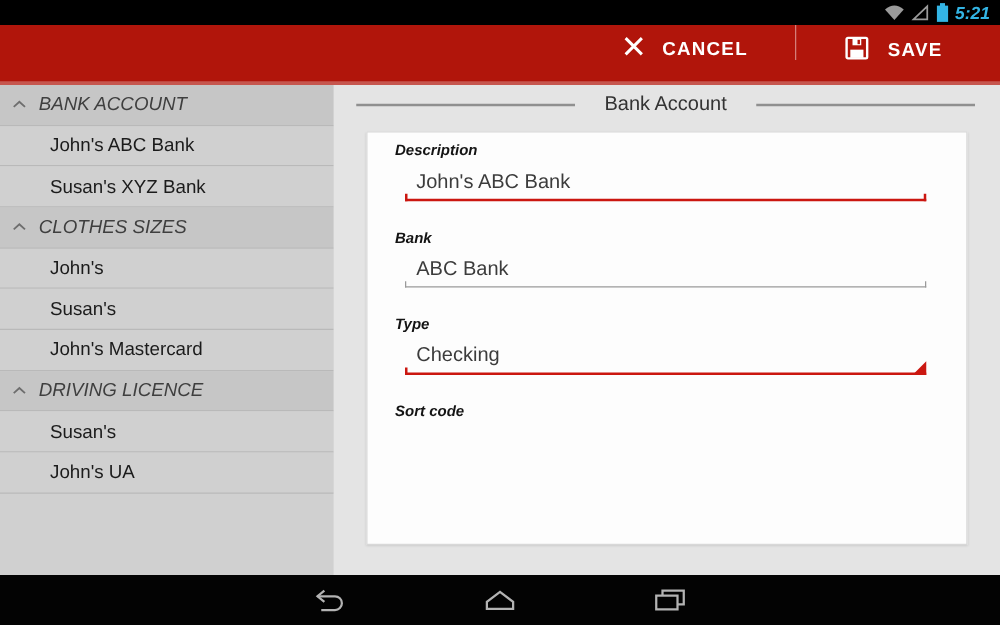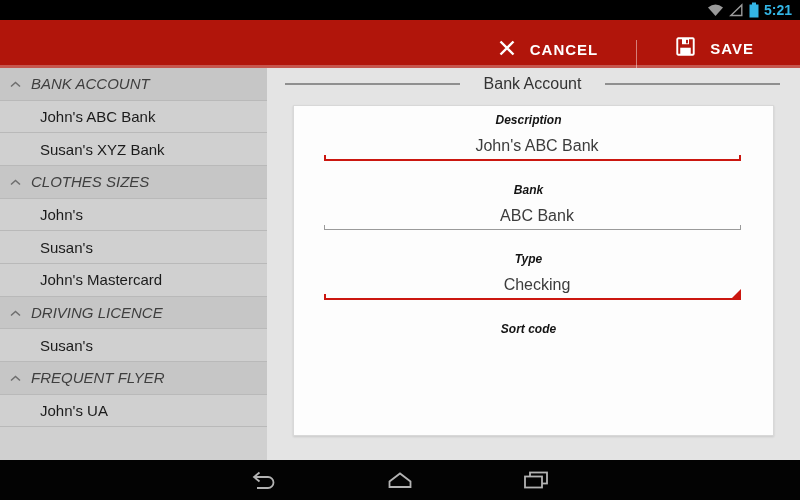--- a/index.html
+++ b/index.html
@@ -5,29 +5,29 @@
   html,body{margin:0;padding:0;}
   body{
     width:800px;height:500px;position:relative;overflow:hidden;
     font-family:"Liberation Sans",sans-serif;background:#e4e4e4;
     -webkit-font-smoothing:antialiased;
   }
   
   .status-bar{
     position:absolute;top:0;left:0;width:800px;height:20px;background:#000;
     display:flex;align-items:center;justify-content:flex-end;gap:5px;
-    box-sizing:border-box;padding-right:8px;
+    box-sizing:border-box;padding-right:8px;font-style:italic;
   }
   .status-bar .time{color:#33b5e5;font-size:14px;font-weight:bold;line-height:20px;}
   .sicon{display:flex;align-items:center;}
   
   .action-bar{
     position:absolute;top:20px;left:0;width:800px;height:48px;background:#b1150b;
     box-shadow:inset 0 -3px 0 rgba(255,255,255,0.28);
-    display:flex;align-items:flex-end;justify-content:flex-end;
+    display:flex;align-items:flex-start;justify-content:flex-end;
     box-sizing:border-box;padding-right:42px;
   }
   .ab-button{
     display:flex;align-items:center;gap:14px;color:#fff;
     font-size:15px;font-weight:bold;letter-spacing:1px;cursor:pointer;
     padding:8px 4px;
   }
   .ab-divider{width:1px;height:28px;background:rgba(255,255,255,0.45);margin:0 34px;}
   
   .sidebar{
@@ -51,21 +51,21 @@
     display:flex;align-items:center;gap:24px;
   }
   .title-row .line{flex:1;height:2px;background:#8f8f8f;}
   .title-row .title{font-size:16px;color:#333;white-space:nowrap;}
   .card{
     position:absolute;left:26px;top:37px;width:479px;height:322px;
     background:#fdfdfd;border:1px solid #d8d8d8;
     box-shadow:0 1px 2px rgba(0,0,0,0.12);
     box-sizing:content-box;overflow:hidden;padding-top:7px;
   }
-  .field{padding:0 32px 0 22px;margin-bottom:22px;text-align:center;}
+  .field{padding:0 32px 0 22px;margin-bottom:22px;}
   .field .flabel{
     font-size:12px;font-weight:bold;font-style:italic;color:#141414;
     line-height:14px;margin-bottom:9px;
   }
   .field .fvalue{
     font-size:16px;color:#3c3c3c;line-height:20px;margin-bottom:3px;
     padding-left:17px;
   }
   .uline{position:relative;margin-left:8px;}
   .uline.red{height:2px;background:#cb1710;}
@@ -177,28 +177,20 @@
       <svg width="13" height="9" viewBox="0 0 13 9">
           <polyline points="2,6.5 6.5,2.5 11,6.5" fill="none" stroke="#6e6e6e" stroke-width="1.5"></polyline>
         </svg>
     </span>
     <span>DRIVING LICENCE</span>
   </div>
   <div class="srow item">
     <span>Susan's</span>
   </div>
 
-  <div class="srow header">
-    <span>
-      <svg width="13" height="9" viewBox="0 0 13 9">
-          <polyline points="2,6.5 6.5,2.5 11,6.5" fill="none" stroke="#6e6e6e" stroke-width="1.5"></polyline>
-        </svg>
-    </span>
-    <span>FREQUENT FLYER</span>
-  </div>
   <div class="srow item">
     <span>John's UA</span>
   </div>
 </div>
 
 <div class="content">
   <div class="title-row">
     <div class="line"></div>
     <div class="title">Bank Account</div>
     <div class="line"></div>

